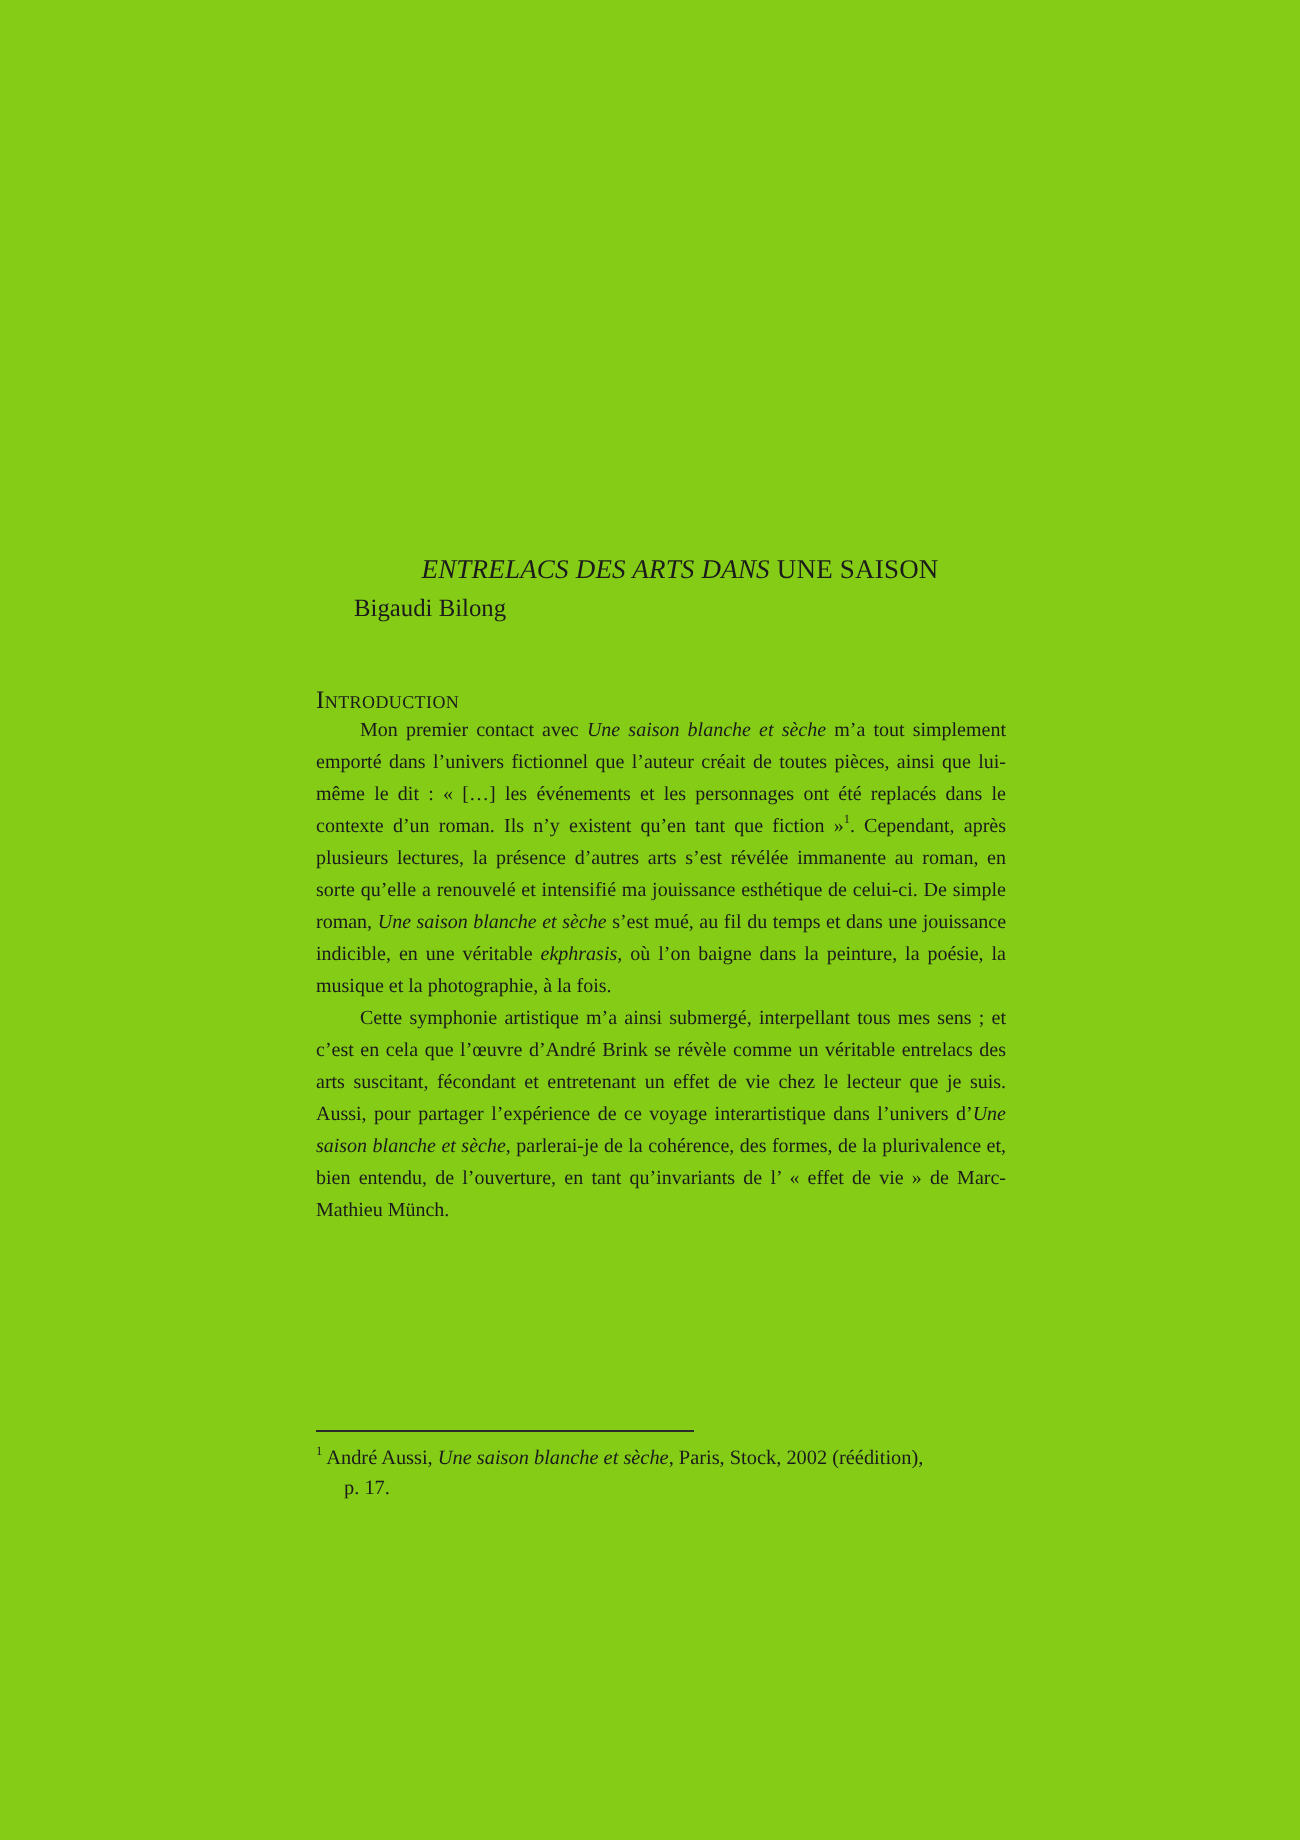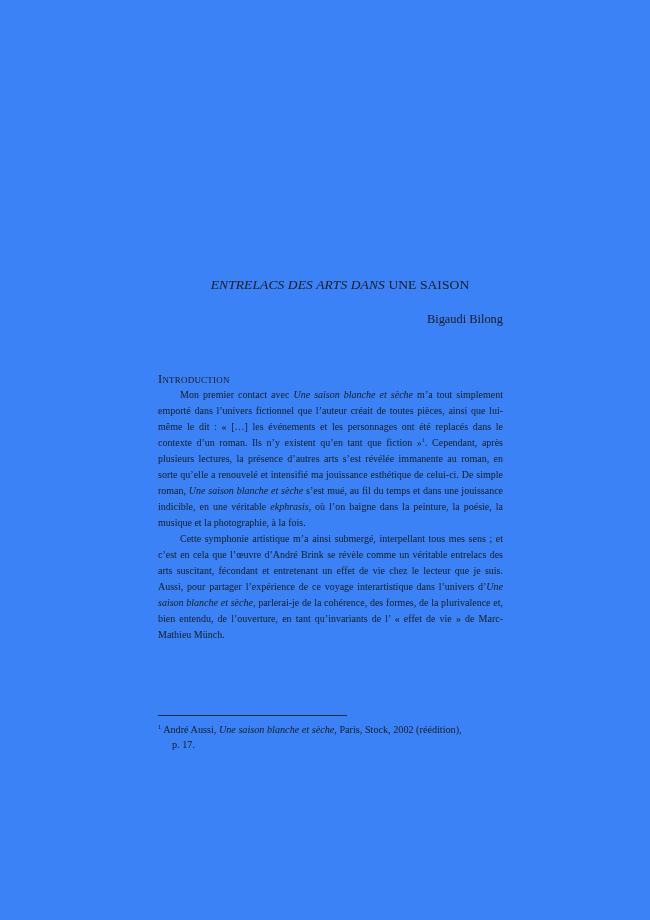--- a/index.html
+++ b/index.html
@@ -7,45 +7,45 @@
   body {
     background: #ffffff;
     font-family: "Liberation Serif", serif;
     color: #1b1b1b;
     -webkit-font-smoothing: antialiased;
   }
   .page {
     position: relative;
     width: 650px;
     height: 920px;
-    background: #3b82f6;
+    background: #84cc16;
     overflow: hidden;
   }
   .content {
     position: absolute;
     left: 158px;
     top: 277px;
     width: 345px;
   }
   .title-block { margin-left: 19px; }
   .title {
     text-align: center;
     font-size: 13.5px;
     font-weight: normal;
     line-height: 16px;
     letter-spacing: 0.1px;
   }
   .author {
-    text-align: right;
+    text-align: left;
     font-size: 12.4px;
     line-height: 16px;
-    margin-top: 18px;
+    margin-top: 3px;
   }
   .heading {
-    margin-top: 44px;
+    margin-top: 30px;
     font-size: 12.6px;
     font-weight: normal;
     font-variant: small-caps;
     letter-spacing: 0.2px;
     line-height: 16px;
   }
   .para {
     font-size: 10px;
     line-height: 16px;
     text-align: justify;

